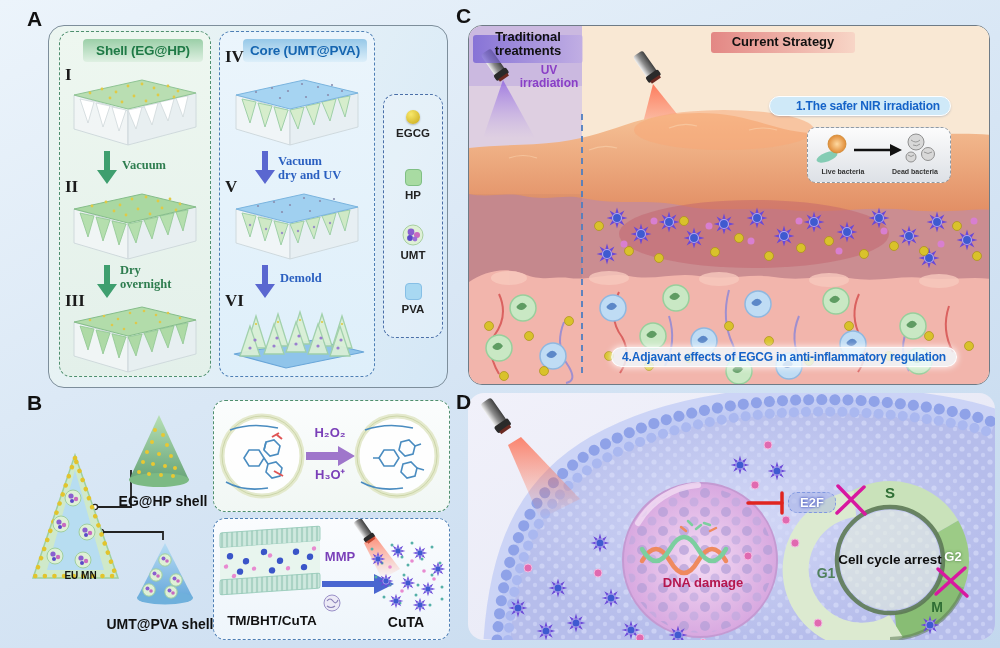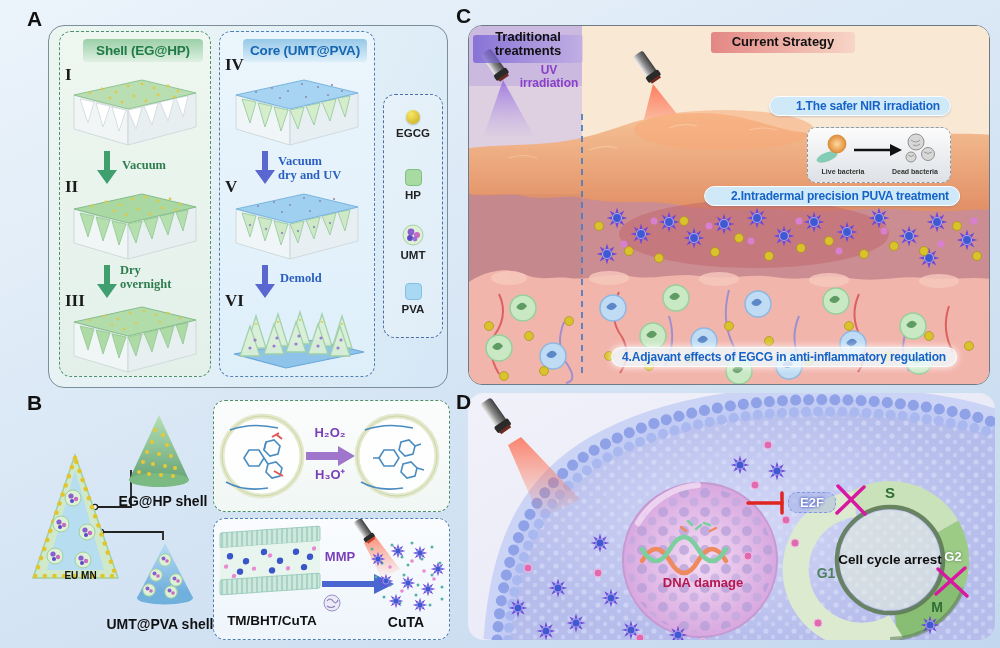--- a/index.html
+++ b/index.html
@@ -223,21 +223,21 @@
             <circle cx="42" cy="25" r="1.3"></circle>
             <circle cx="66" cy="23" r="1.3"></circle>
             <circle cx="90" cy="22" r="1.3"></circle>
             <circle cx="54" cy="29" r="1.3"></circle>
           </g>
     </svg>
   </div>
 
   <div class="dashbox db-blue" style="left:170px;top:5px;width:156px;height:346px">
     <div class="hdr hdr-blue">Core (UMT@PVA)</div>
-    <div class="roman" style="left:5px;top:23px">IV</div>
+    <div class="roman" style="left:5px;top:15px">IV</div>
     <svg class="abs" style="left:12px;top:41px" width="132" height="76">
       <polygon points="4,22 58,38 58,72 4,56" fill="#f2f6f7" opacity="0.88" stroke="#ccd6da" stroke-width="1"></polygon>
       <polygon points="58,38 126,20 126,54 58,72" fill="#e8eff2" opacity="0.88" stroke="#ccd6da" stroke-width="1"></polygon>
       <g stroke="#9fd0a8" stroke-width="1" fill="#d6edcc">
         <polygon points="10,26 24,29 18,50"></polygon>
             <polygon points="26,30 40,33 33,54"></polygon>
             <polygon points="42,34 56,37 49,58"></polygon>
         <polygon points="58,37 72,34 66,56"></polygon>
             <polygon points="74,33 88,30 82,52"></polygon>
             <polygon points="90,29 104,26 98,48"></polygon>
@@ -773,21 +773,20 @@
       </g>
       <g fill="none" stroke="#888" stroke-width="0.8">
         <path d="M103,12 q5,4 9,0 M105,17 q4,2 7,-1"></path>
             <path d="M116,24 q4,3 8,0"></path>
             <path d="M100,27 q3,3 6,0"></path>
       </g>
     </svg>
     <div class="inslab" style="left:2px;top:40px;width:66px">Live bacteria</div>
     <div class="inslab" style="left:74px;top:40px;width:66px">Dead bacteria</div>
   </div>
-  <div class="cbadge pill" style="left:363px;top:160px">2.Intradermal precision PUVA treatment</div>
   <div class="cbadge glow" style="left:315px;top:321px">4.Adjavant effects of EGCG in anti-inflammatory regulation</div>
 </div>
 
 <div id="panelD" class="panelbox">
   <svg class="abs" style="left:0;top:0" width="527" height="247">
 
     <path d="M29,247 C35,160 60,95 130,55 C200,15 300,2 400,8 C450,11 502,20 527,30 L527,247 Z" fill="url(#cytoGrad)"></path>
     <path d="M29,247 C35,160 60,95 130,55 C200,15 300,2 400,8 C450,11 502,20 527,30 L527,247 Z" fill="url(#cytoTex)" opacity="0.55"></path>
 
     <path d="M29,247 C35,160 60,95 130,55 C200,15 300,2 400,8 C450,11 502,20 527,30" fill="none" stroke="#c3cdf5" stroke-width="27" opacity="0.8"></path>

